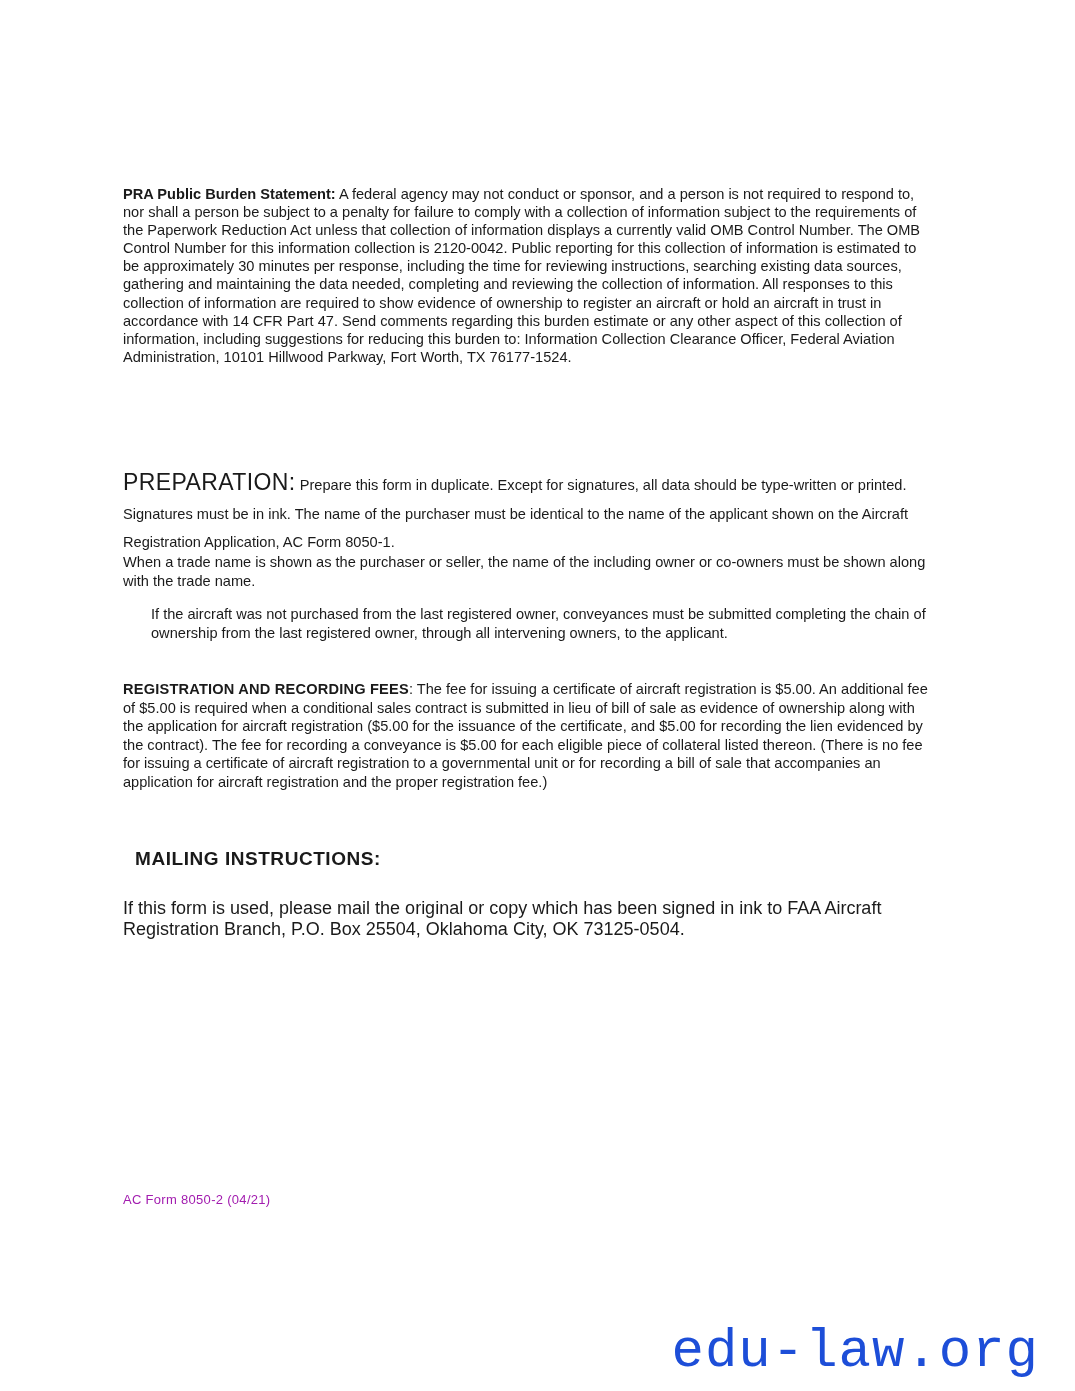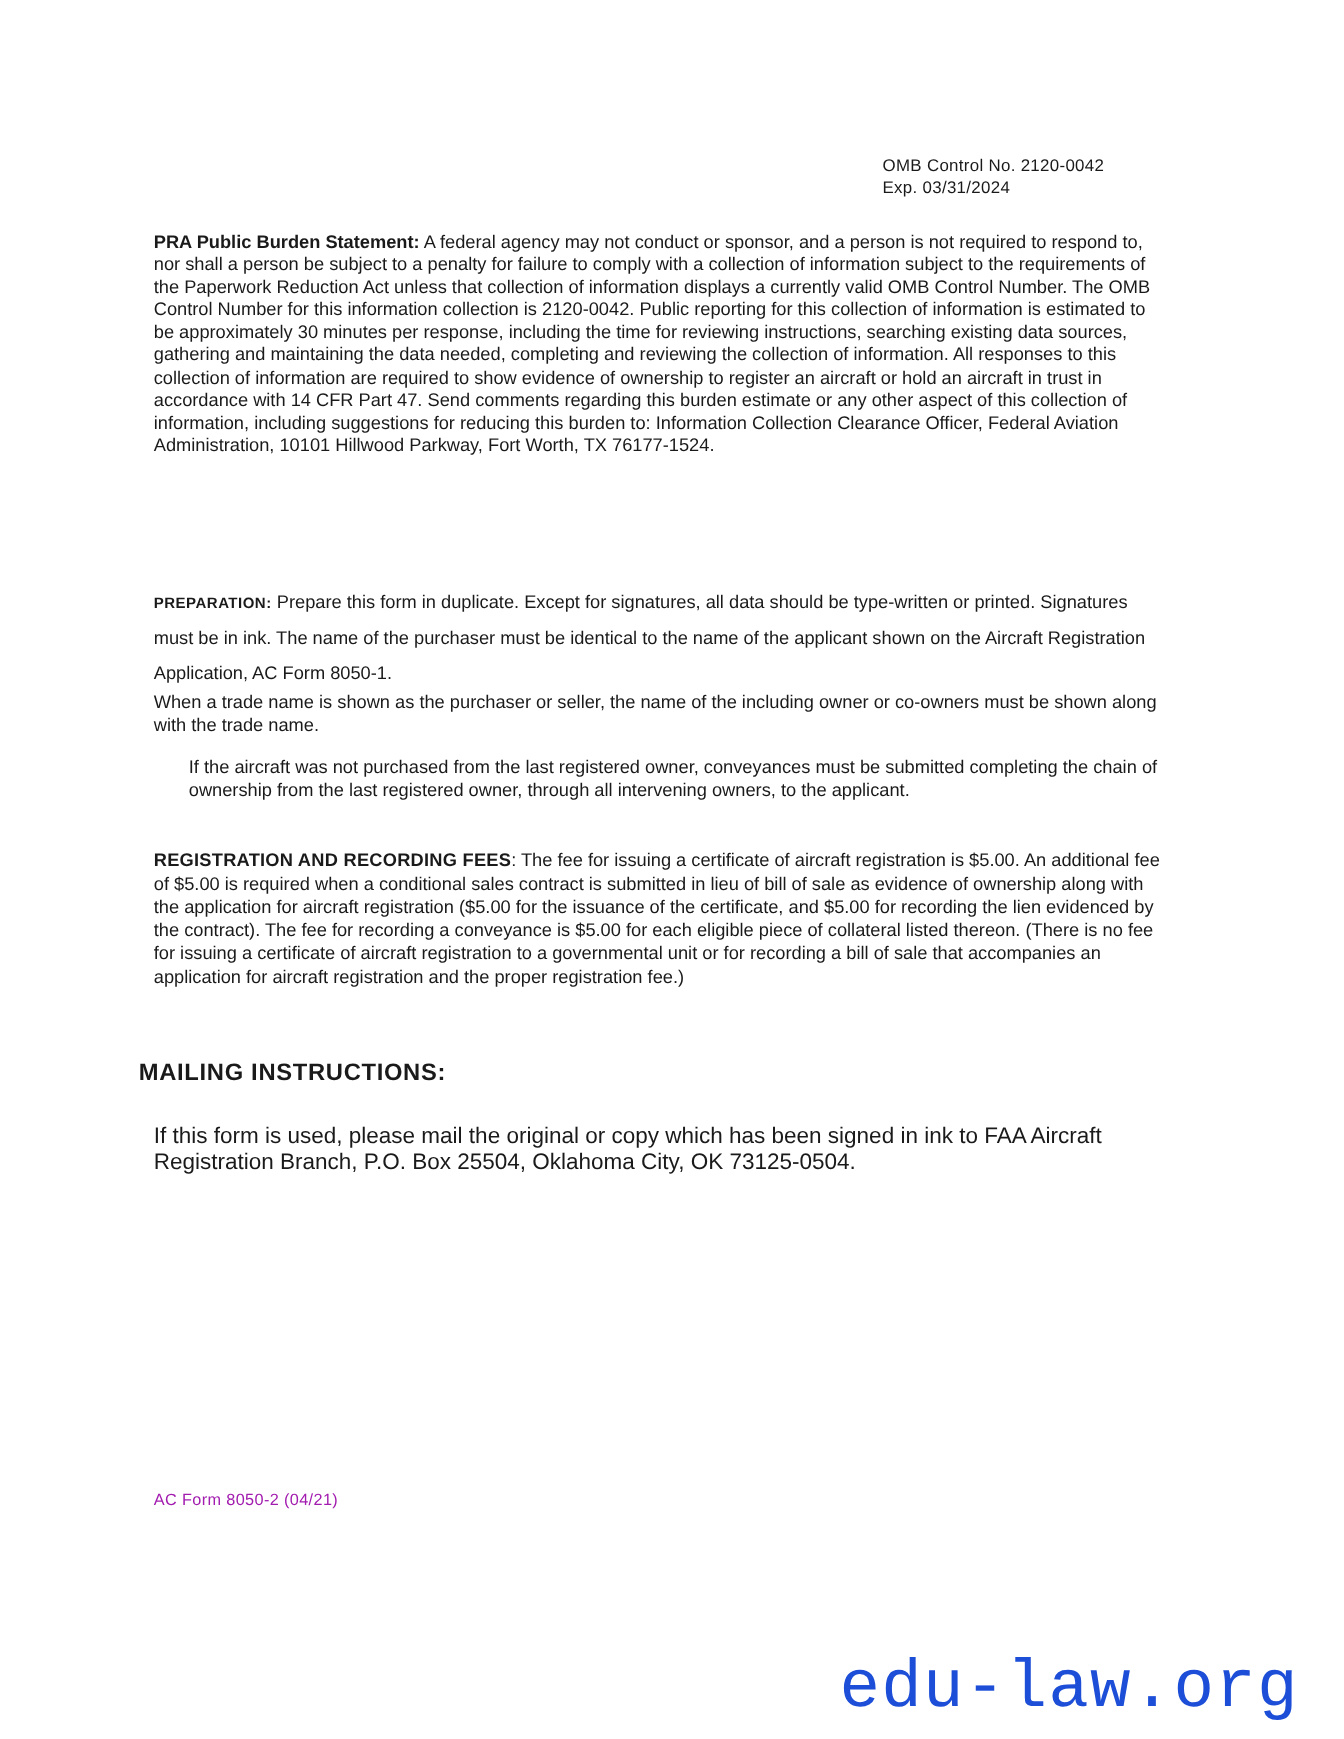--- a/index.html
+++ b/index.html
@@ -69,22 +69,22 @@
   
   .prep-block {
     position: absolute;
     left: 123px;
     top: 468px;
     width: 812px;
     font-size: 14.6px;
     line-height: 28.5px;
   }
   .prep-label {
-    font-weight: bold;
-    font-size: 12px;
+    font-weight: normal;
+    font-size: 23px;
     letter-spacing: 0.4px;
   }
 
   .para {
     position: absolute;
     left: 123px;
     width: 812px;
     font-size: 14.6px;
     line-height: 18.6px;
   }
@@ -93,21 +93,21 @@
   .para-fees  { top: 680px; }
 
   .fees-label {
     font-weight: bold;
     letter-spacing: 0.2px;
   }
 
   
   .mailing-heading {
     position: absolute;
-    left: 111px;
+    left: 135px;
     top: 848px;
     width: 812px;
     font-size: 19px;
     font-weight: bold;
     letter-spacing: 0.55px;
   }
   .mailing-body {
     position: absolute;
     left: 123px;
     top: 898px;
@@ -137,24 +137,20 @@
     color: #1d4ed8;
     white-space: nowrap;
     line-height: 1;
   }
 </style>
 </head>
 <body>
 
 <div class="page">
 
-  <div class="omb-block">
-    <div class="omb-line">OMB Control No. 2120-0042</div>
-    <div class="omb-line">Exp. 03/31/2024</div>
-  </div>
 
   <div class="pra-block">
     <span class="pra-label">PRA Public Burden Statement:</span><span> A federal agency may not conduct or sponsor, and a person is not required to respond to, nor shall a person be subject to a penalty for failure to comply with a collection of information subject to the requirements of the Paperwork Reduction Act unless that collection of information displays a currently valid OMB Control Number.  The OMB Control Number for this information collection is 2120-0042.  Public reporting for this collection of information is estimated to be approximately 30 minutes per response, including the time for reviewing instructions, searching existing data sources, gathering and maintaining the data needed, completing and reviewing the collection of information.  All responses to this collection of information are required to show evidence of ownership to register an aircraft or hold an aircraft in trust in accordance with 14 CFR Part 47. Send comments regarding this burden estimate or any other aspect of this collection of information, including suggestions for reducing this burden to: Information Collection Clearance Officer, Federal Aviation Administration, 10101 Hillwood Parkway, Fort Worth, TX 76177-1524.</span>
   </div>
 
 
   <div class="prep-block">
     <span class="prep-label">PREPARATION:</span><span>  Prepare this form in duplicate.  Except for signatures, all data should be type-written or printed.   Signatures must be in ink.   The name of the purchaser must be identical to the name of the applicant shown on the Aircraft Registration Application, AC Form 8050-1.</span>
   </div>
 

